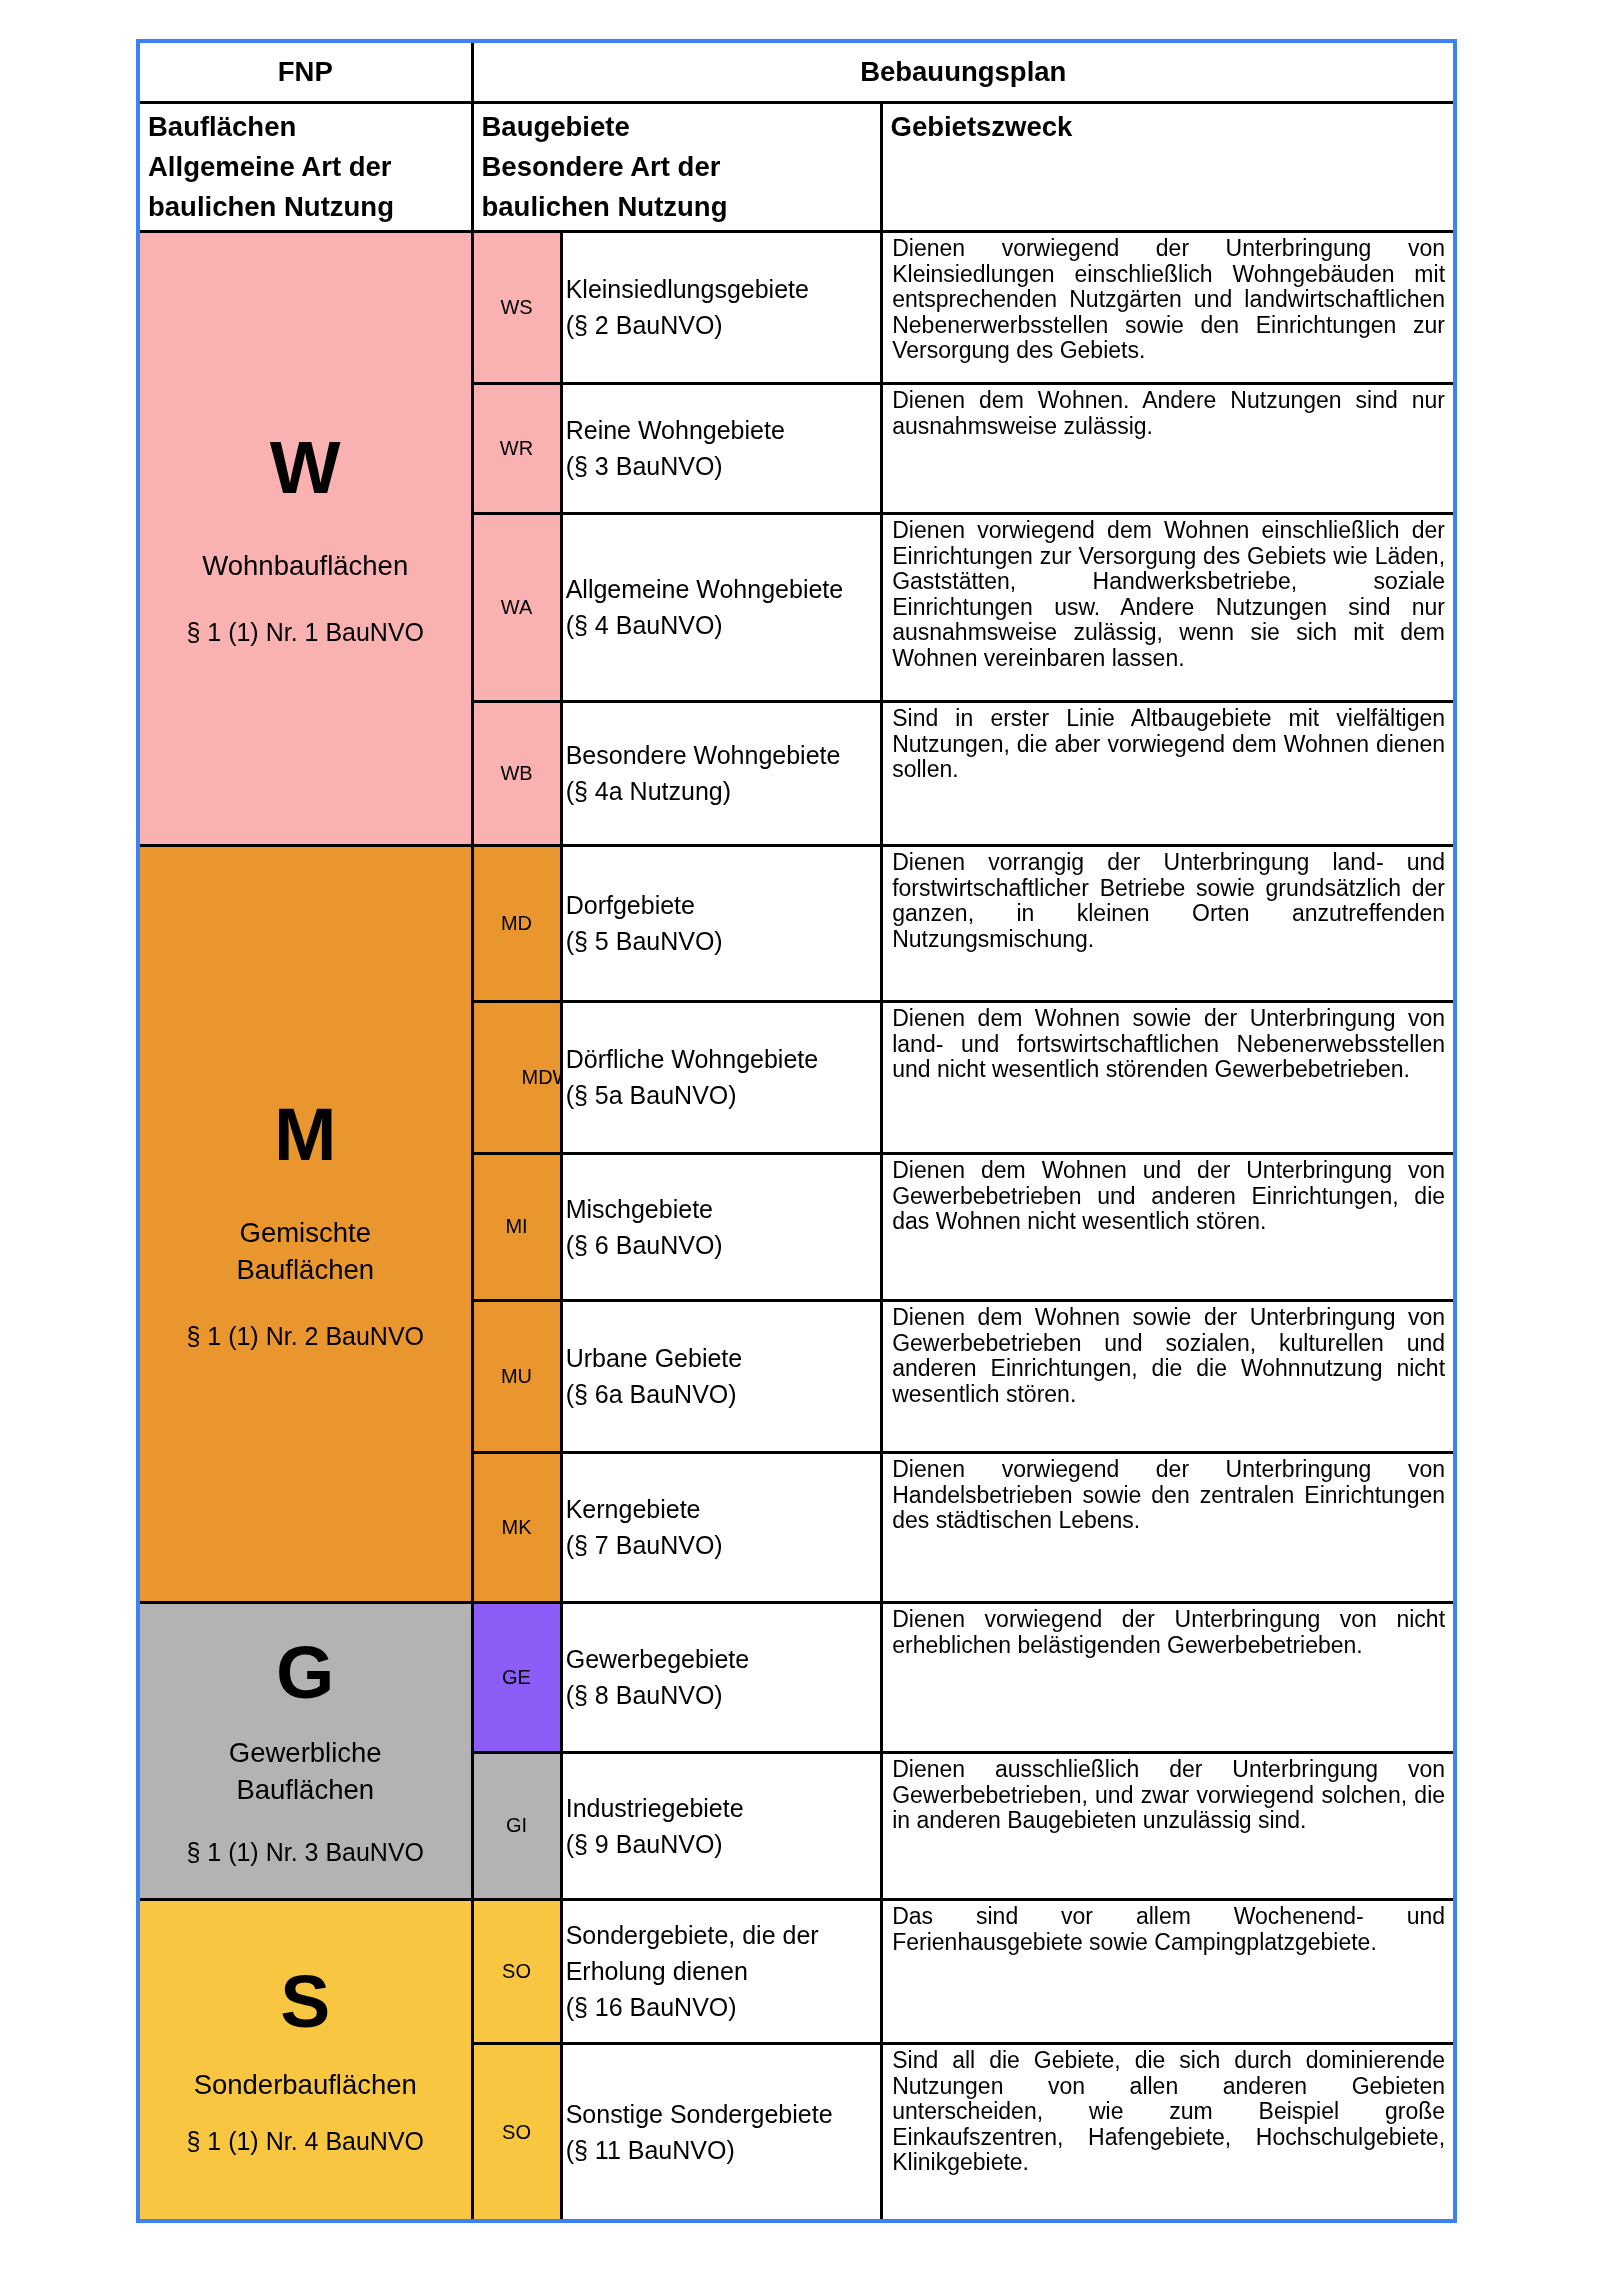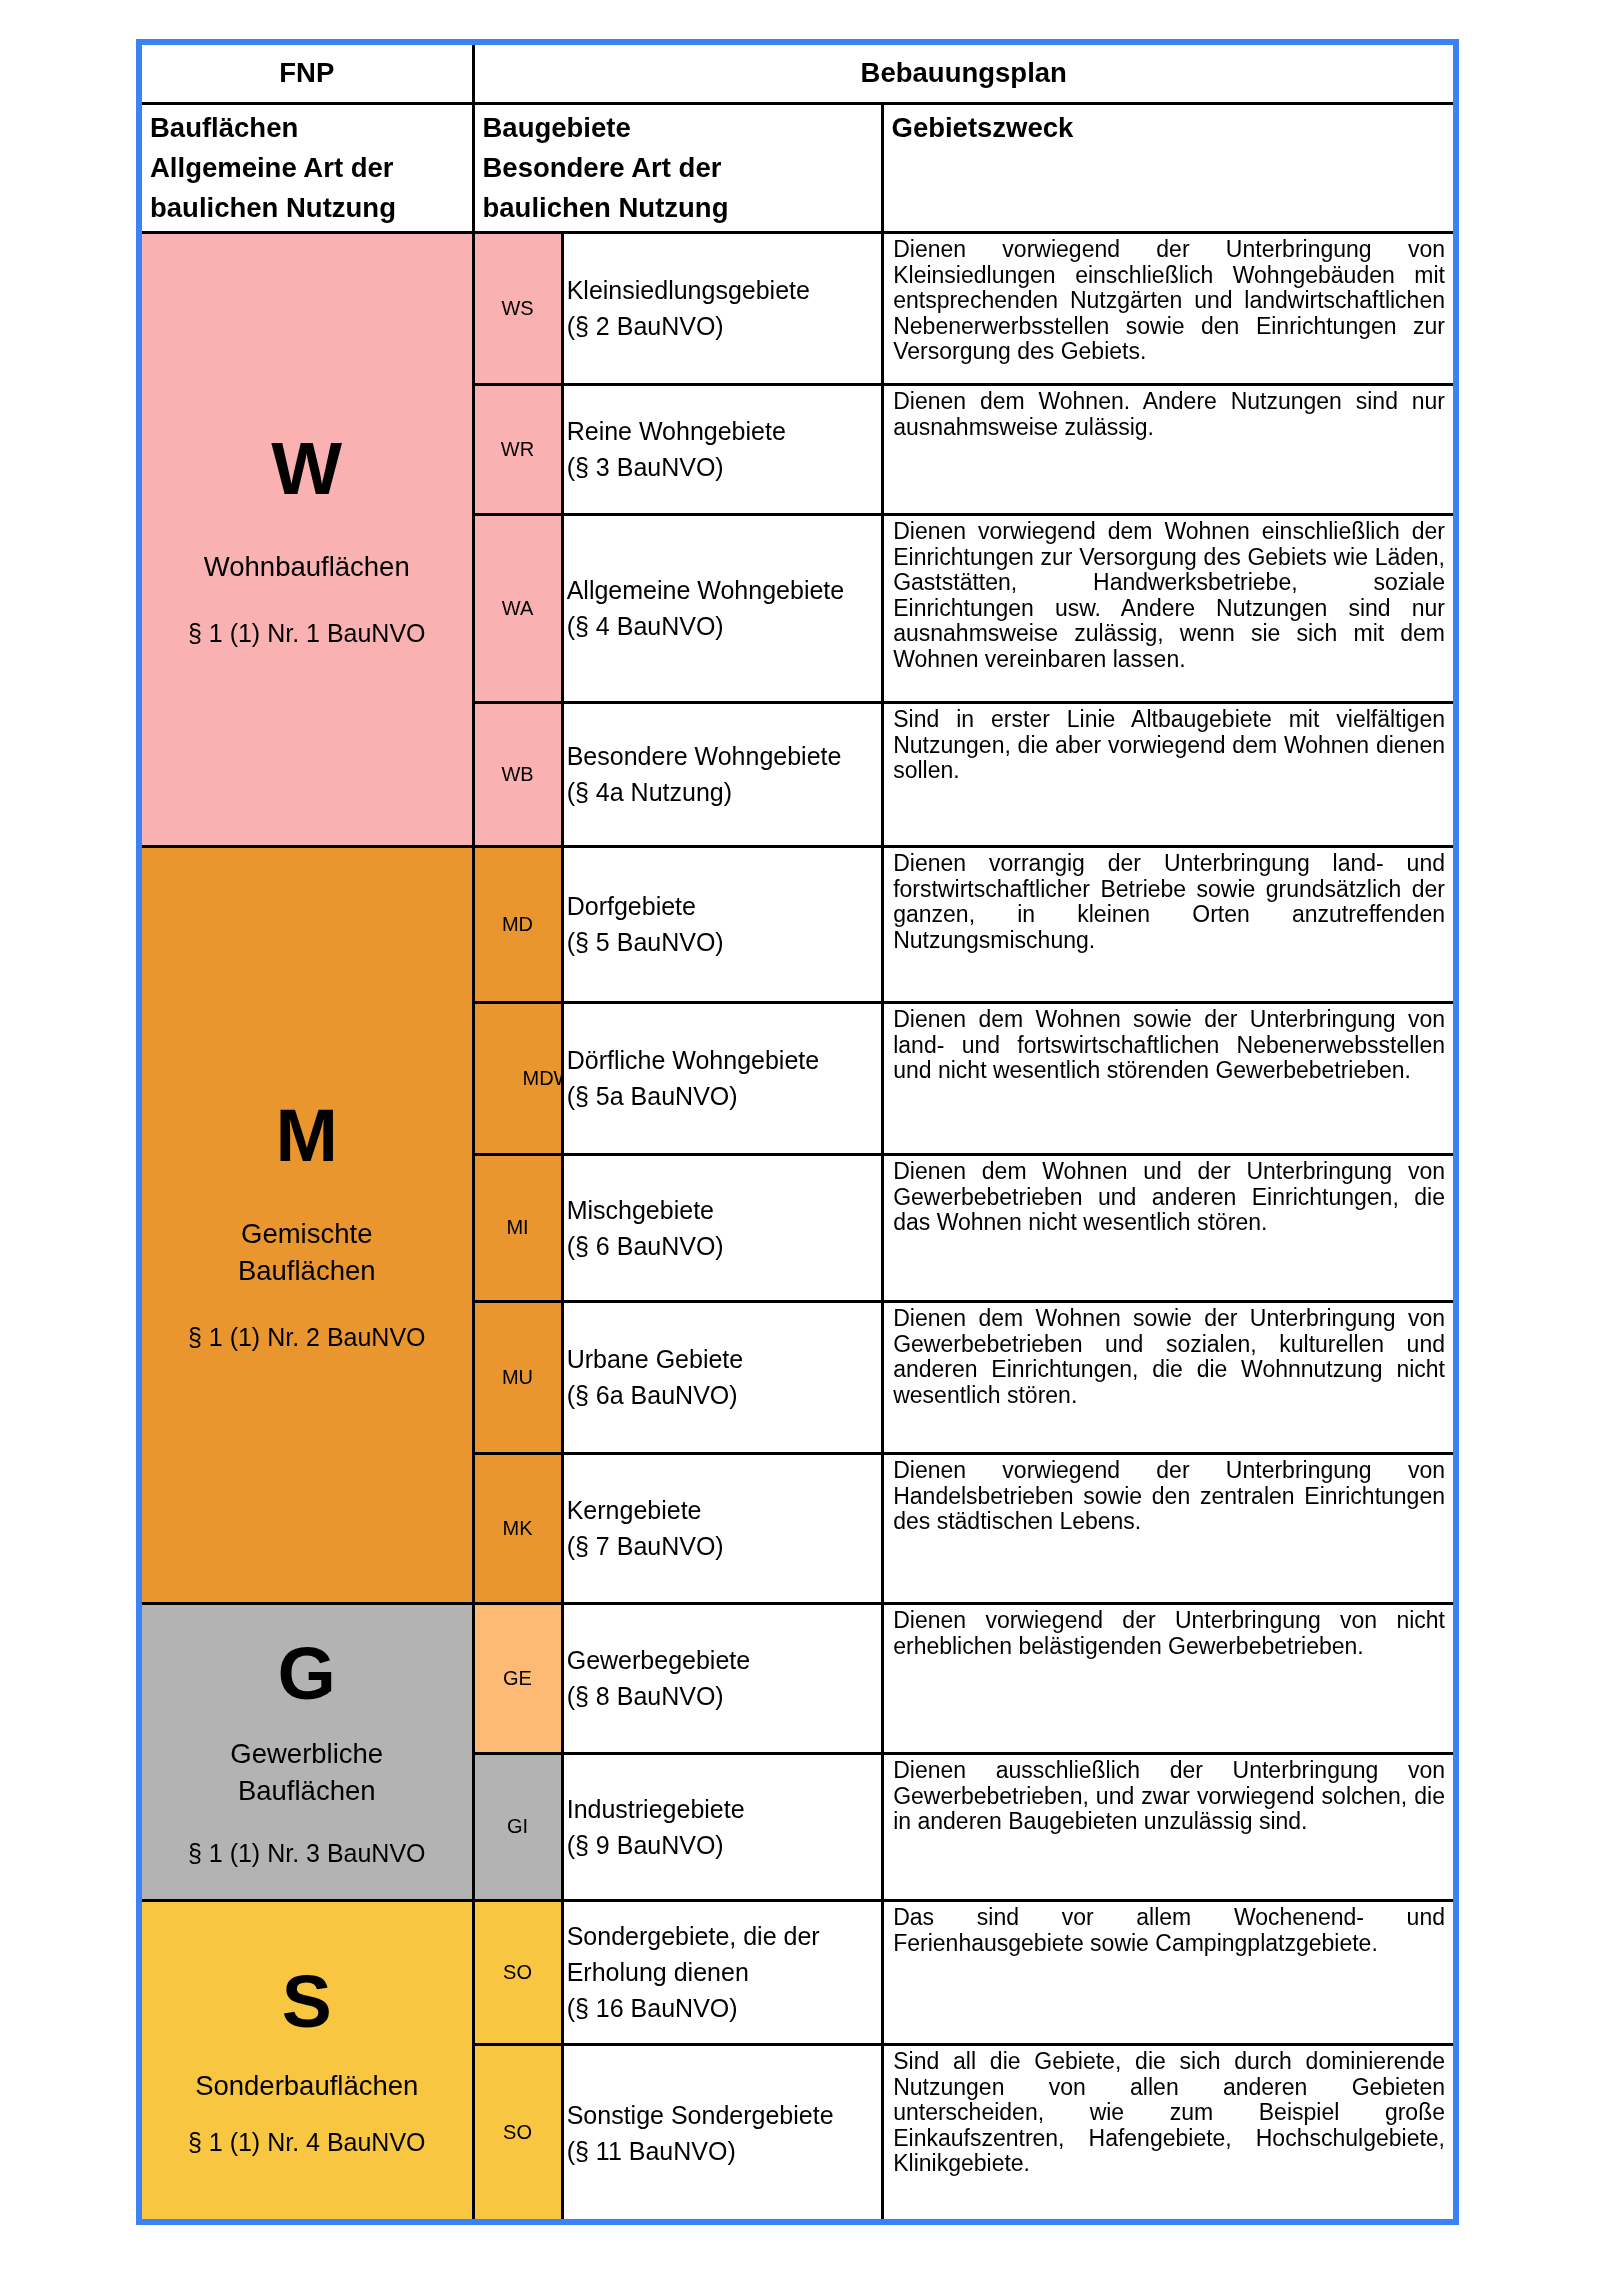--- a/index.html
+++ b/index.html
@@ -10,21 +10,21 @@
     color: #000;
   }
   body { width: 1621px; height: 2295px; position: relative; }
 
   .sheet { position: absolute; left: 136px; top: 39px; }
 
   table.zoning {
     border-collapse: collapse;
     table-layout: fixed;
     width: 1317px;
-    border: 6px solid #3b82f6;
+    border: 4px solid #3b82f6;
   }
   table.zoning td { border: 3.2px solid #000; overflow: hidden; }
 
   
   .h-top {
     font-weight: bold; font-size: 27.5px;
     text-align: center; vertical-align: middle;
   }
   .h-left {
     font-weight: bold; font-size: 27.5px; line-height: 40px;
@@ -169,21 +169,21 @@
       <td class="purpose">Dienen vorwiegend der Unterbringung von Handelsbetrieben sowie den zentralen Einrichtungen des städtischen Lebens.</td>
     </tr>
 
     <tr style="height:150px">
       <td class="group" rowspan="2" style="background-color: rgb(179, 179, 179);">
         <div class="g-letter" style="margin-bottom:24px">G</div>
         <div class="g-label">Gewerbliche
 Bauflächen</div>
         <div class="g-law" style="margin-top:30px">§ 1 (1) Nr. 3 BauNVO</div>
       </td>
-      <td class="code" style="background-color: #fdba74;">GE</td>
+      <td class="code" style="background-color: #8b5cf6;">GE</td>
       <td class="name">
         <div class="nm">Gewerbegebiete</div>
         <div class="nl">(§ 8 BauNVO)</div>
       </td>
       <td class="purpose">Dienen vorwiegend der Unterbringung von nicht erheblichen belästigenden Gewerbebetrieben.</td>
     </tr>
     <tr style="height:147px">
       <td class="code" style="background-color: rgb(179, 179, 179);">GI</td>
       <td class="name">
         <div class="nm">Industriegebiete</div>

